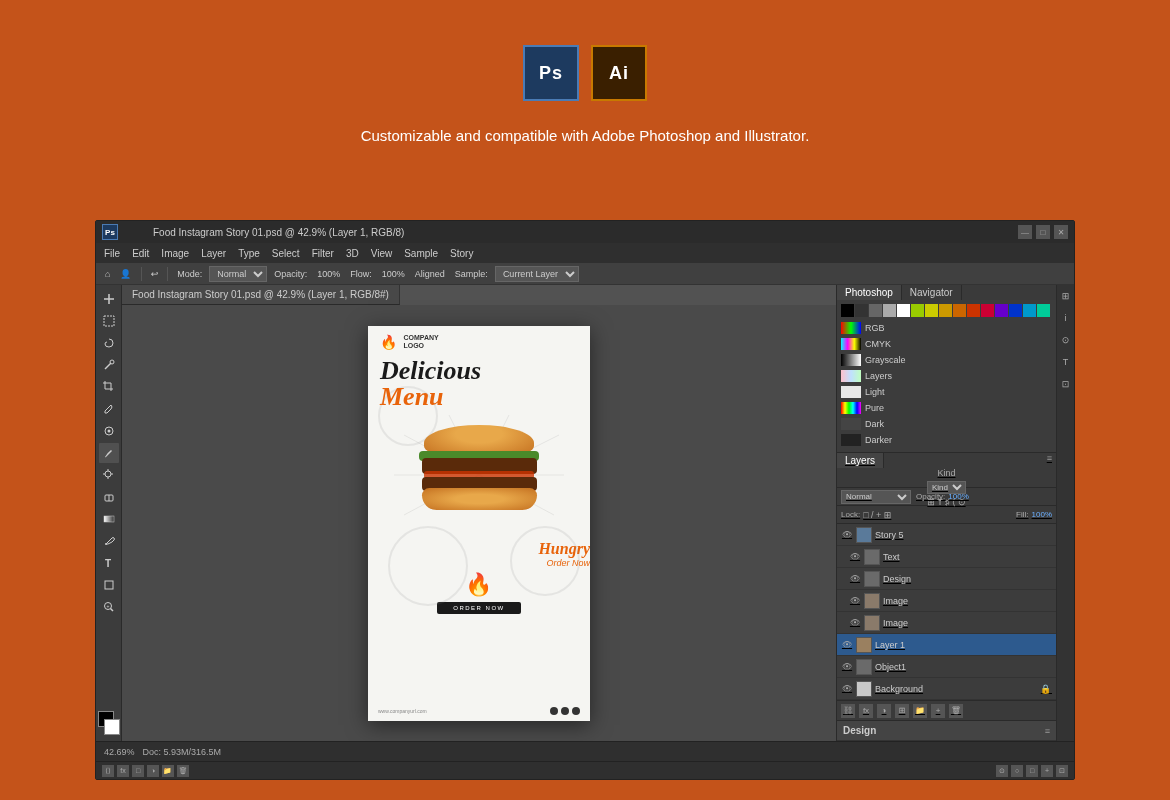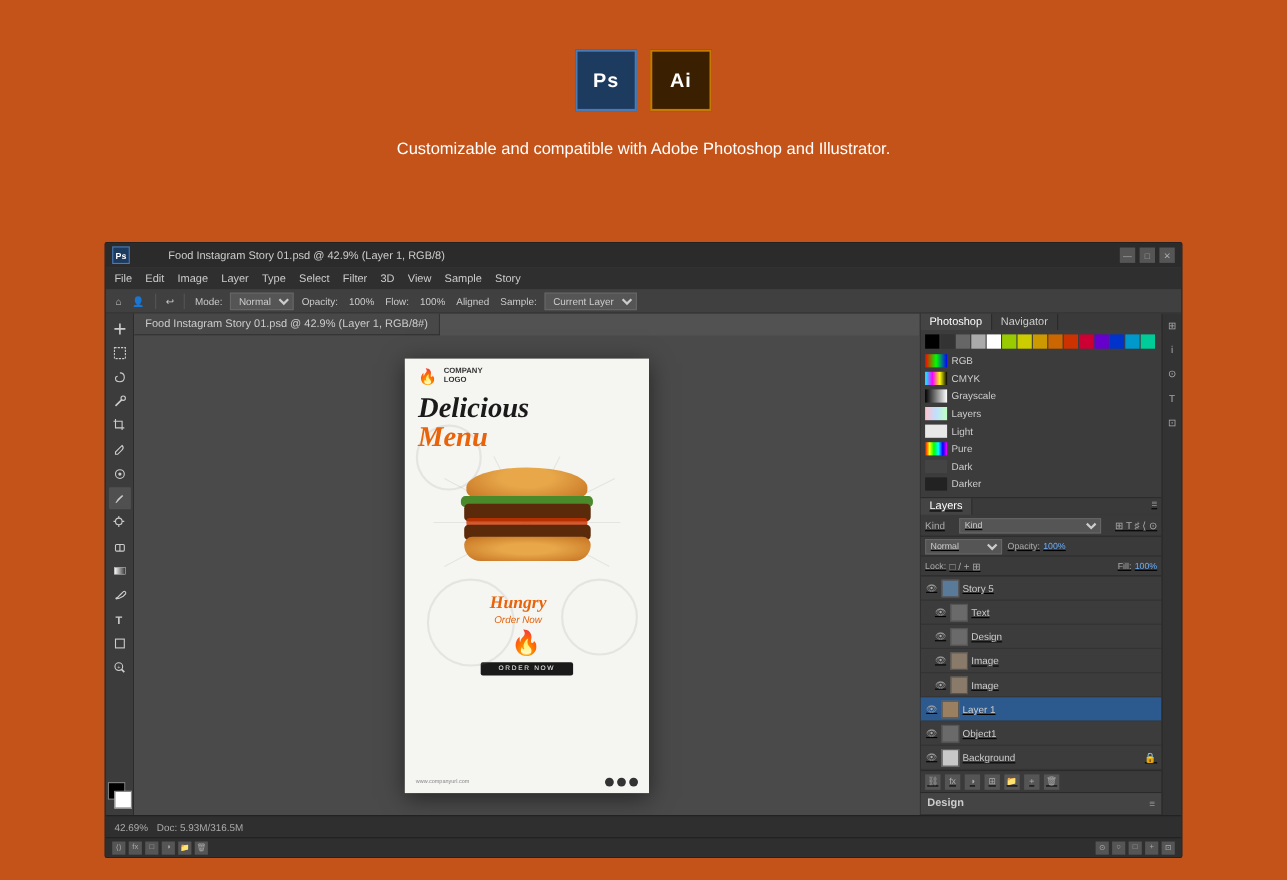--- a/index.html
+++ b/index.html
@@ -747,21 +747,21 @@
             <div style="position:relative; width:130px; height:100px;">
               <div style="width:110px; height:30px; background:radial-gradient(ellipse at 50% 30%, #e8a84a 30%, #c47020 100%); border-radius:50% 50% 20% 20%/60% 60% 30% 30%; position:absolute; top:0; left:10px;"></div>
               <div style="width:120px; height:10px; background:#4a8a2a; border-radius:4px; position:absolute; top:26px; left:5px;"></div>
               <div style="width:115px; height:16px; background:#5a2a0a; border-radius:4px; position:absolute; top:33px; left:8px;"></div>
               <div style="width:110px; height:8px; background:#cc3300; border-radius:3px; position:absolute; top:46px; left:10px; opacity:0.8;"></div>
               <div style="width:115px; height:14px; background:#5a2a0a; border-radius:4px; position:absolute; top:52px; left:8px;"></div>
               <div style="width:115px; height:22px; background:radial-gradient(ellipse at 50% 50%, #e8a84a 30%, #c47020 100%); border-radius:10px 10px 20px 20px; position:absolute; top:63px; left:8px;"></div>
             </div>
           </div>
 
-          <div style="text-align:center; padding-right:16px;">
+          <div style="text-align:right; ">
             <div style="font-family:Georgia,serif; font-size:16px; font-style:italic; font-weight:700; color:#E8630A;">Hungry</div>
             <div style="font-size:9px; color:#E8630A; font-style:italic;">Order Now</div>
           </div>
 
           <div style="display:flex; justify-content:center; margin:4px 0;">
             <span style="color:#E8630A; font-size:22px;">🔥</span>
           </div>
 
           <div style="display:flex; justify-content:center; margin:4px 0;">
             <div style="background:#1a1a1a; color:#fff; font-size:6px; padding:3px 16px; letter-spacing:1.5px; text-transform:uppercase; border-radius:2px;">ORDER NOW</div>
@@ -841,21 +841,21 @@
           </div>
         </div>
       </div>
 
       <div class="layers-panel">
         <div class="panel-tabs">
           <div class="panel-tab active">Layers</div>
           <div class="panel-btn" style="margin-left:auto; margin-right:4px;">≡</div>
         </div>
 
-        <div style="height:20px; display:flex; align-items:center; padding:0 4px; gap:13px; background:#3a3a3a; border-bottom:1px solid #2a2a2a;">
+        <div style="height:20px; display:flex; align-items:center; padding:0 4px; gap:3px; background:#3a3a3a; border-bottom:1px solid #2a2a2a;flex-direction:column;">
           <span style="color:#aaa; font-size:9px;">Kind</span>
           <select style="background:#555; border:1px solid #666; color:#ccc; font-size:8px; height:14px; flex:1;"><option>Kind</option></select>
           <span style="color:#aaa; font-size:9px;">⊞ T ♯ ⟨ ⊙</span>
         </div>
 
         <div style="height:18px; display:flex; align-items:center; padding:0 4px; gap:3px; background:#3a3a3a; border-bottom:1px solid #2a2a2a;">
           <select style="background:#555; border:1px solid #666; color:#ccc; font-size:8px; height:14px; width:70px;"><option>Normal</option></select>
           <span style="color:#aaa; font-size:8px; margin-left:2px;">Opacity:</span>
           <span style="color:#6aafff; font-size:8px;">100%</span>
         </div>

